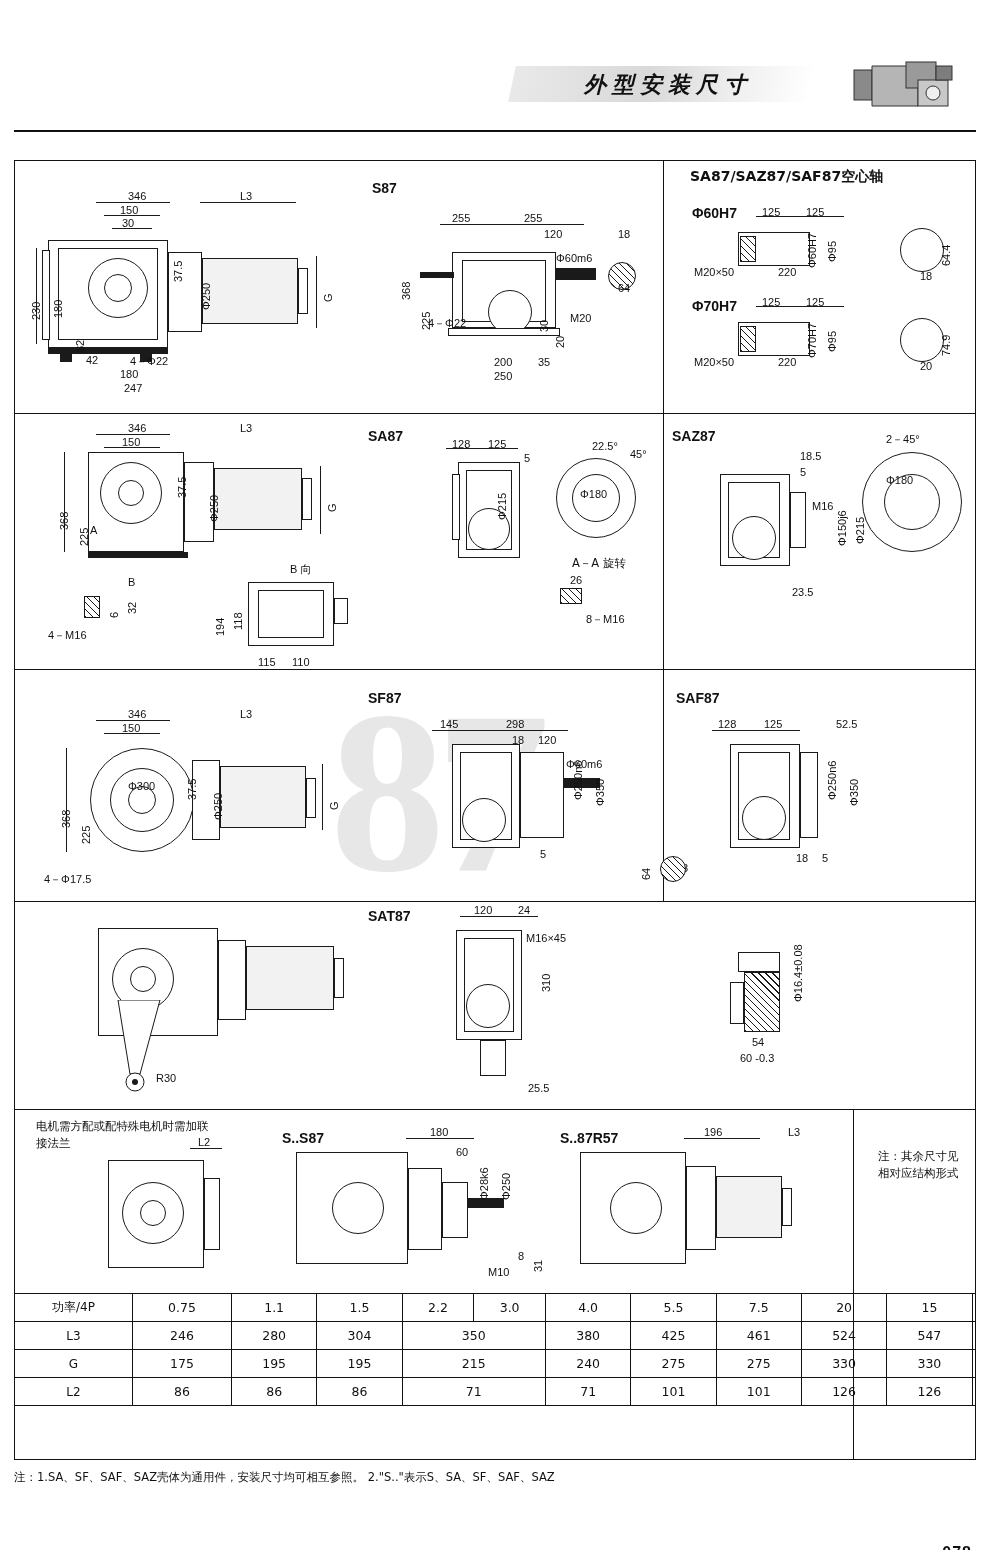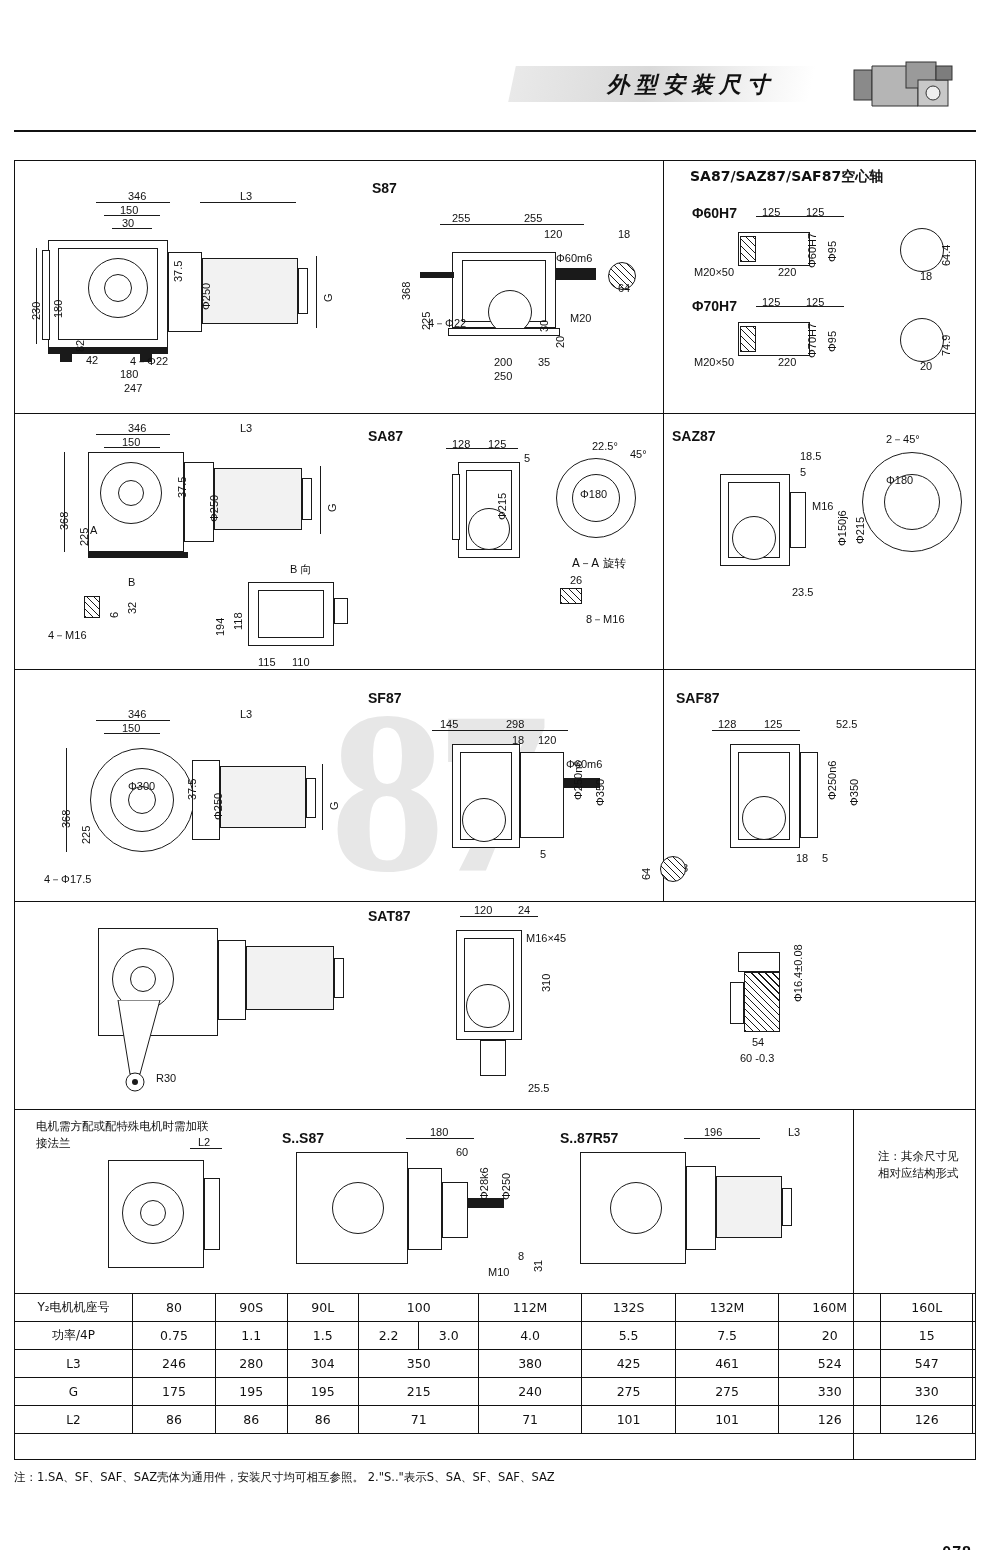--- a/index.html
+++ b/index.html
@@ -15,21 +15,21 @@
   .page { position: relative; width: 990px; height: 1550px; }
 
   
   .header { position: absolute; left: 0; top: 0; width: 990px; height: 135px; }
   .title-band {
     position: absolute; left: 512px; top: 66px; width: 300px; height: 36px;
     background: linear-gradient(to right, #e9e9e9, #d9d9d9 45%, #efefef 75%, #ffffff);
     transform: skewX(-12deg);
   }
   .title-text {
-    position: absolute; left: 571px; top: 70px; width: 240px; height: 30px;
+    position: absolute; left: 548px; top: 70px; width: 240px; height: 30px;
     font-size: 22px; font-weight: bold; letter-spacing: 6px;
     font-family: "DejaVu Sans", sans-serif;
     font-style: italic;
     color: #111; text-align: center; line-height: 30px;
   }
   .header-rule { position:absolute; left:14px; top:130px; width:962px; height:2px; background:#111; }
   .header-icon { position:absolute; right:34px; top:58px; width:104px; height:56px; }
 
   
   .frame { position:absolute; left:14px; top:160px; width:962px; height:1300px; border:1.5px solid #111; }
@@ -436,33 +436,20 @@
       <div class="dw grayfill" style="left:716px;top:1176px;width:66px;height:62px;"></div>
       <div class="dw" style="left:782px;top:1188px;width:10px;height:38px;"></div>
       <div class="dim" style="left:684px;top:1138px;width:76px;"></div>
       <div class="lbl" style="left:704px;top:1126px">196</div>
       <div class="lbl" style="left:788px;top:1126px">L3</div>
     </div>
   </div>
 
   <table class="table">
     <tbody>
-      <tr>
-        <td class="rowhdr">Y₂电机机座号</td>
-        <td>80</td>
-        <td>90S</td>
-        <td>90L</td>
-        <td colspan="2">100</td>
-        <td>112M</td>
-        <td>132S</td>
-        <td>132M</td>
-        <td>160M</td>
-        <td>160L</td>
-        <td></td>
-      </tr>
       <tr>
         <td class="rowhdr">功率/4P</td>
         <td>0.75</td>
         <td>1.1</td>
         <td>1.5</td>
         <td>2.2</td>
         <td>3.0</td>
         <td>4.0</td>
         <td>5.5</td>
         <td>7.5</td>

